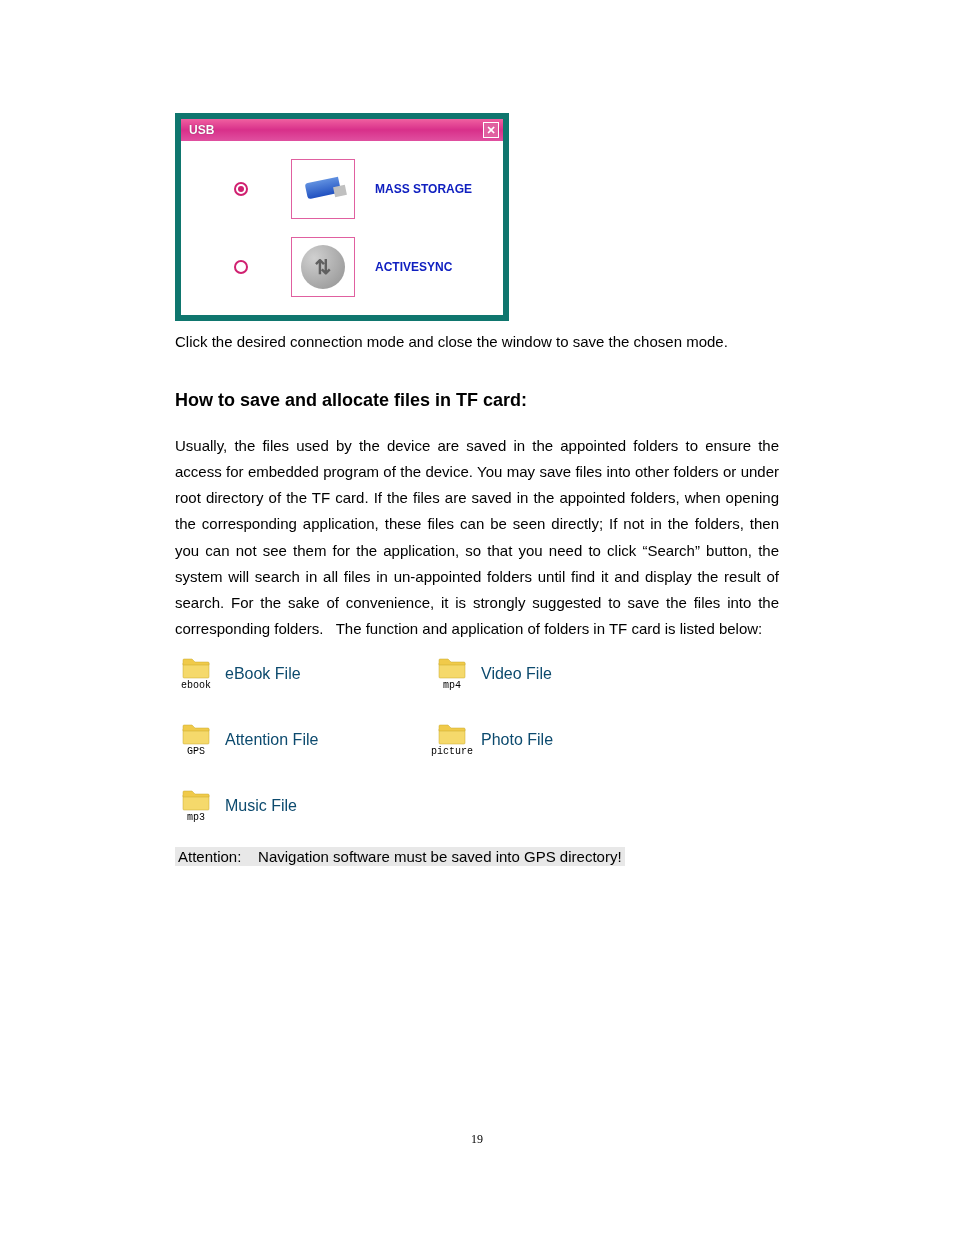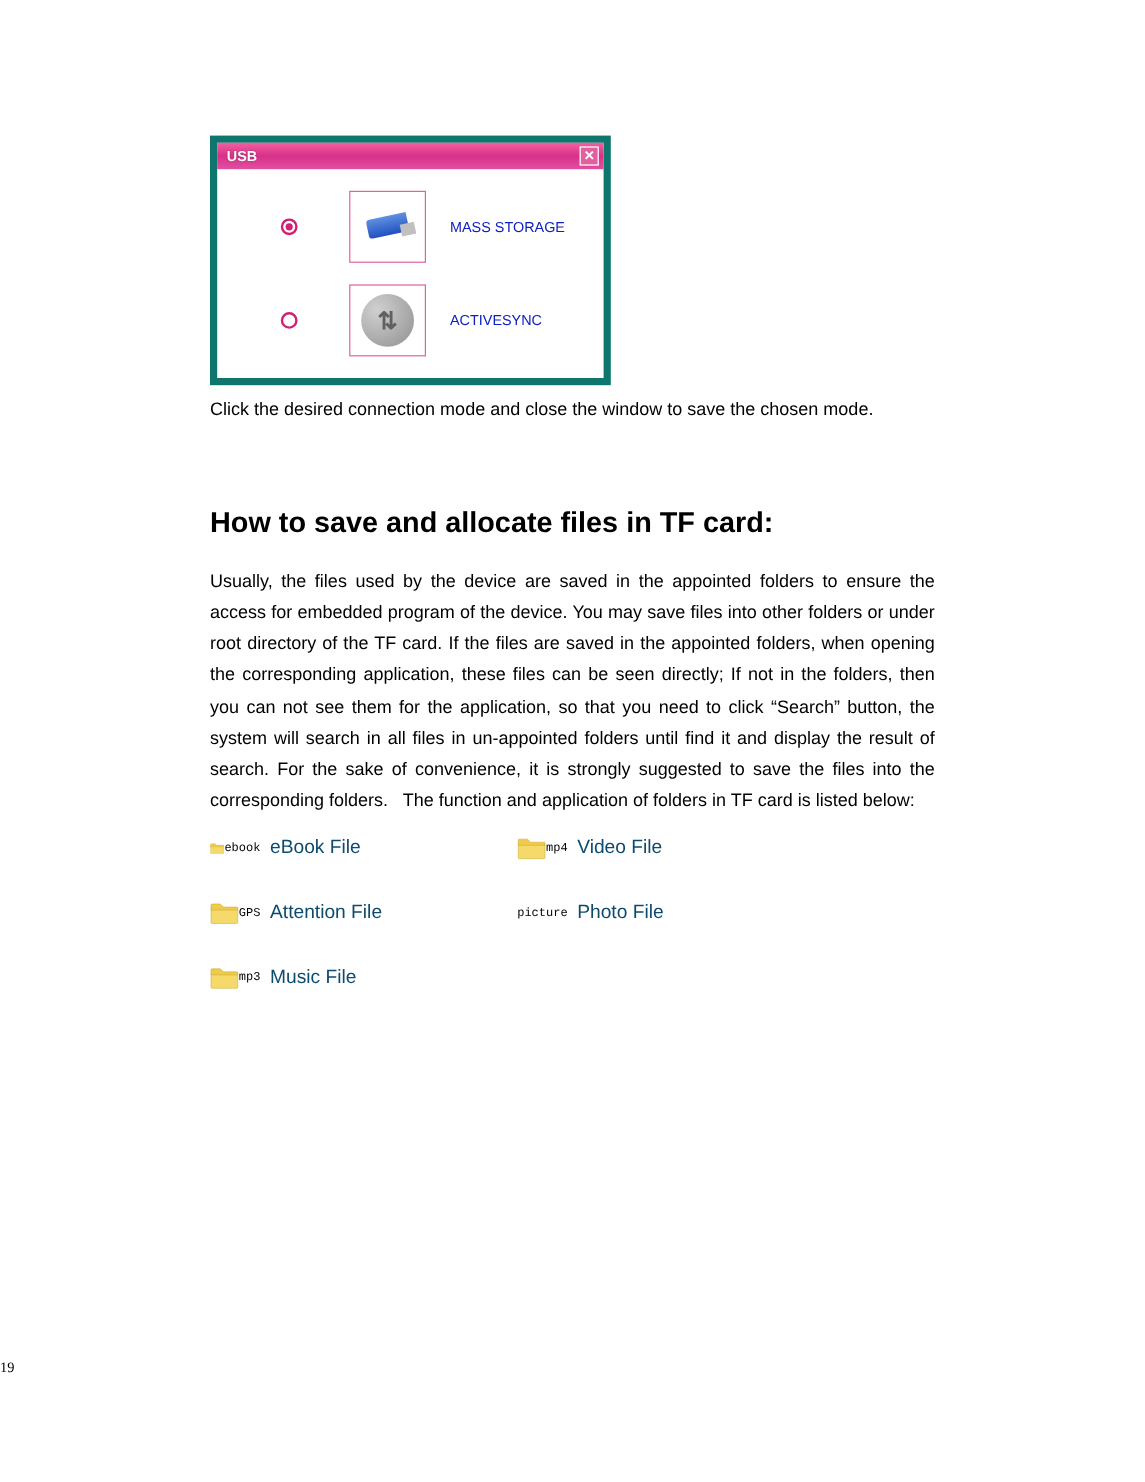--- a/index.html
+++ b/index.html
@@ -82,21 +82,21 @@
     height: 60px;
     border: 1px solid #e060a0;
     display: flex;
     align-items: center;
     justify-content: center;
     margin-right: 20px;
   }
   .usb-label {
     color: #1020c0;
     font-size: 12px;
-    font-weight: normal;
+    font-weight: bold;
   }
 
   
   .usb-stick {
     position: relative;
     width: 50px;
     height: 30px;
   }
   .usb-body1 {
     position: absolute;
@@ -130,23 +130,23 @@
 
   
   .caption {
     font-size: 15px;
     margin-top: 10px;
     line-height: 1.5;
   }
 
   
   .heading {
-    font-size: 24px;
-    font-weight: bold;
-    margin-top: 68px;
+    font-size: 18px;
+    font-weight: bold;
+    margin-top: 36px;
     margin-bottom: 22px;
   }
 
   
   .body-text {
     font-size: 15px;
     line-height: 1.75;
     text-align: justify;
   }
 
@@ -158,21 +158,21 @@
     row-gap: 32px;
     column-gap: 6px;
   }
   .folder-item {
     display: flex;
     align-items: center;
   }
   .folder-icon-wrap {
     width: 42px;
     display: flex;
-    flex-direction: row;
+    flex-direction: column;
     align-items: center;
   }
   .folder-svg { width: 28px; height: 22px; }
   .folder-caption {
     font-family: "Courier New", monospace;
     font-size: 10px;
     color: #000;
     margin-top: 1px;
   }
   .folder-label {
@@ -189,20 +189,21 @@
     display: inline-block;
     padding: 1px 3px;
   }
 
   
   .page-number {
     position: absolute;
     bottom: 88px;
     left: 0;
     width: 954px;
+    text-align: center;
     font-size: 12px;
     font-family: "Times New Roman", serif;
   }
 </style>
 </head>
 <body>
 
 <div class="page">
 
   
@@ -293,16 +294,17 @@
         <svg class="folder-svg" viewBox="0 0 28 22">
           <path d="M1 6 L1 20 Q1 21 2 21 L26 21 Q27 21 27 20 L27 6 Z" fill="#f5d96b" stroke="#c9a92f" stroke-width="0.5"></path>
           <path d="M1 6 L1 3 Q1 2 2 2 L10 2 L13 5 L26 5 Q27 5 27 6 L27 8 L1 8 Z" fill="#f0ca4a" stroke="#c9a92f" stroke-width="0.5"></path>
         </svg>
         <span class="folder-caption">mp3</span>
       </div>
       <span class="folder-label">Music File</span>
     </div>
   </div>
 
+  <p class="attention">Attention:&nbsp;&nbsp;&nbsp; Navigation software must be saved into GPS directory!</p>
 
 </div>
 
 <div class="page-number">19</div>
 
 </body></html>

